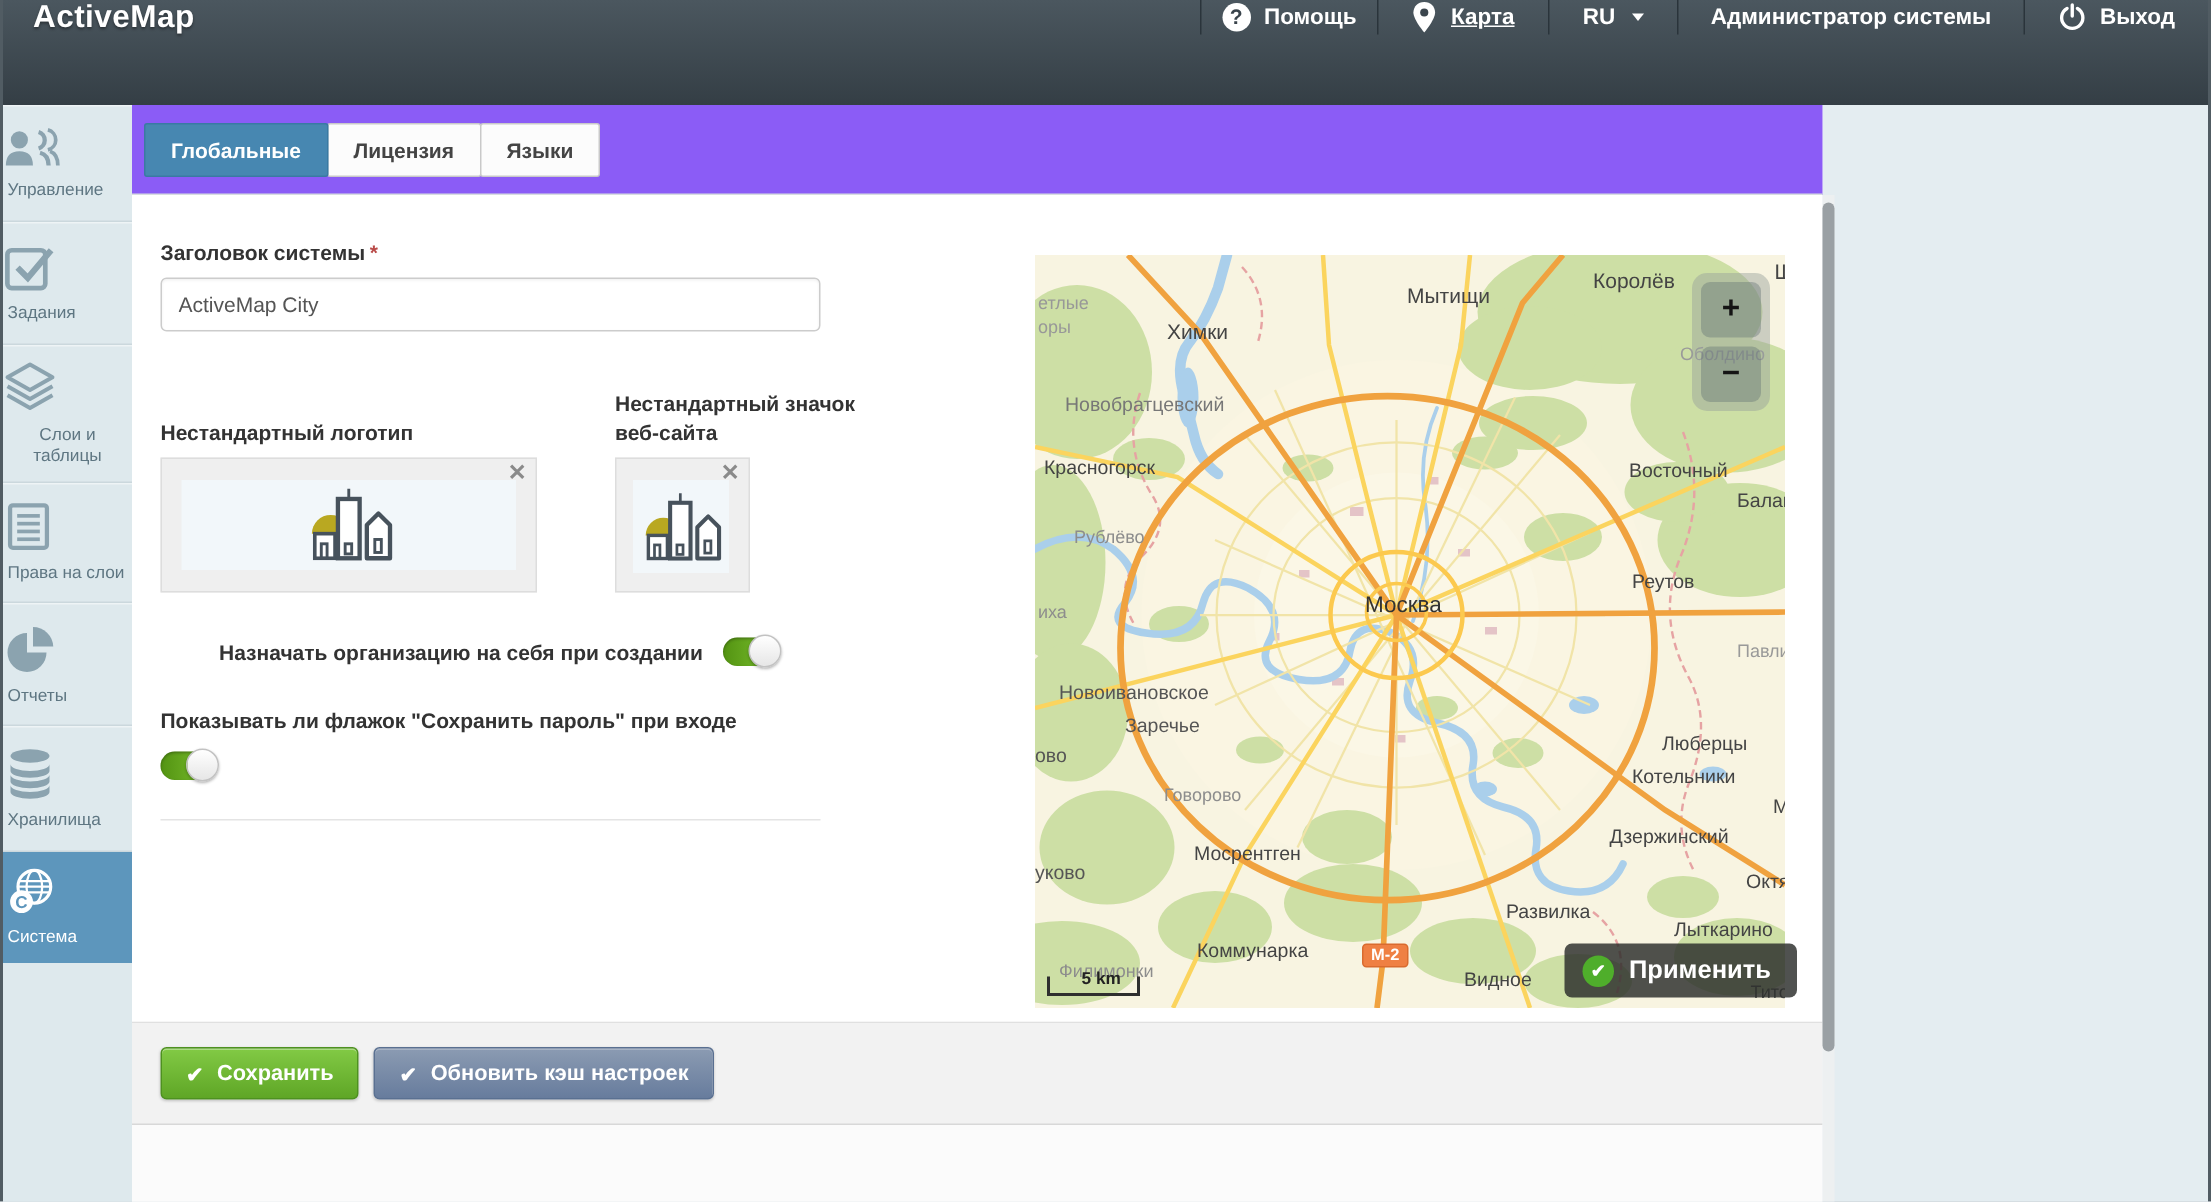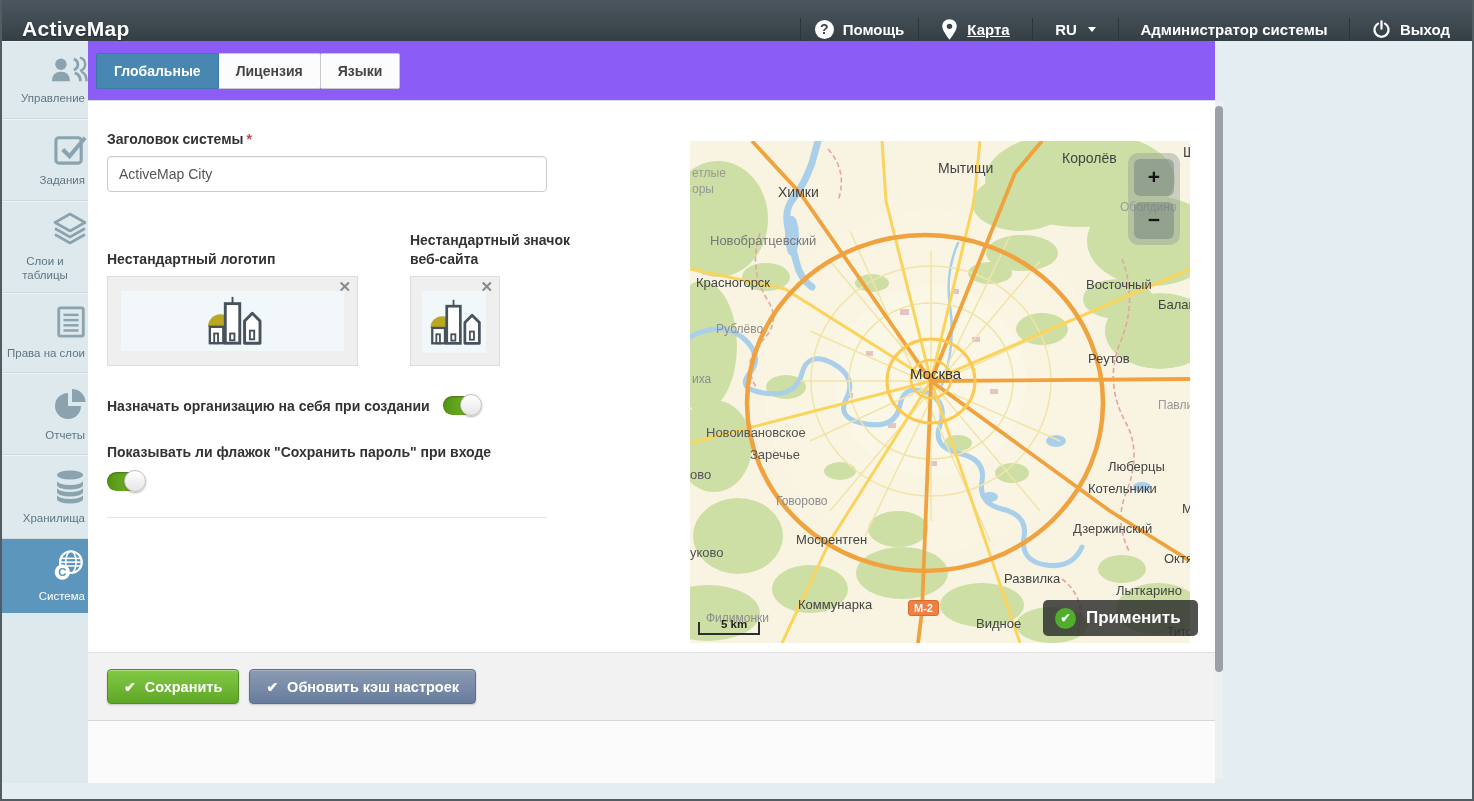--- a/index.html
+++ b/index.html
@@ -8,21 +8,21 @@
     font-family: "Liberation Sans", sans-serif;
     background: #e4edf1;
   }
   .window {
     position: relative; width: 1474px; height: 801px;
     border: 2px solid #515c63; border-top: none;
   }
 
   
   .app-header {
-    height: 41px; display: flex; align-items: flex-end;
+    height: 70px; display: flex; align-items: flex-start;
     background: linear-gradient(#4b575f, #343e45);
     color: #fff;
     gap: 11px;
   }
   .brand {
     font-size: 21px; font-weight: bold; letter-spacing: .3px;
     display: flex; align-items: center; padding-left: 20px;
     text-shadow: 0 1px 2px rgba(0,0,0,.4);
   }
   .header-menu { margin-left: auto; display: flex; align-items: stretch; }
@@ -46,21 +46,21 @@
 
   
   .app-body { position: relative; height: 742px; background: #e4edf1; }
 
   
   .sidebar {
     position: absolute; left: 0; top: 0; width: 86px; height: 742px;
     background: #dee9ed;
   }
   .side-item {
-    display: flex; flex-direction: column; align-items: flex-end;
+    display: flex; flex-direction: column; align-items: flex-start;
     justify-content: center; gap: 7px; color: #8ba3af;
     border-bottom: 1px solid #cbd8dd; cursor: pointer;
     box-shadow: inset 0 1px 0 #eef4f6;
   }
   .side-item .label {
     font-size: 11.5px; color: #5e7682; text-align: center;
     line-height: 1.25; padding: 0 3px;
   }
   .side-item:nth-child(1){height:78px} .side-item:nth-child(2){height:82px}
   .side-item:nth-child(3){height:92px} .side-item:nth-child(4){height:80px}
@@ -116,21 +116,21 @@
   .media-img {
     position: absolute; background: #f2f7fa;
     display: flex; align-items: center; justify-content: center;
   }
   .logo-box .media-img { left: 13px; top: 14px; width: 223px; height: 60px; }
   .fav-box  .media-img { left: 11px; top: 14px; width: 64px;  height: 62px; }
   .remove-x {
     position: absolute; top: 2px; right: 6px; color: #8a8a8a;
     font-size: 15px; font-weight: bold; cursor: pointer; line-height: 1;
   }
-  .toggle-row { display: flex; align-items: center; gap: 13px; margin-top: 30px; }
+  .toggle-row { display: flex; align-items: center; gap: 13px; margin-top: 30px; margin-left: 39px; }
   .toggle-label { font-size: 14px; font-weight: bold; color: #333; }
   .toggle {
     position: relative; width: 37px; height: 19px; border-radius: 11px;
     background: linear-gradient(90deg, #539312, #7ec431);
     box-shadow: inset 0 1px 2px rgba(0,0,0,.3); cursor: pointer; flex: none;
   }
   .toggle .knob {
     position: absolute; right: -2px; top: -2px; width: 22px; height: 22px;
     border-radius: 50%; background: linear-gradient(#fff, #e6e6e6);
     border: 1px solid #c2c2c2; box-shadow: 0 1px 2px rgba(0,0,0,.3);

